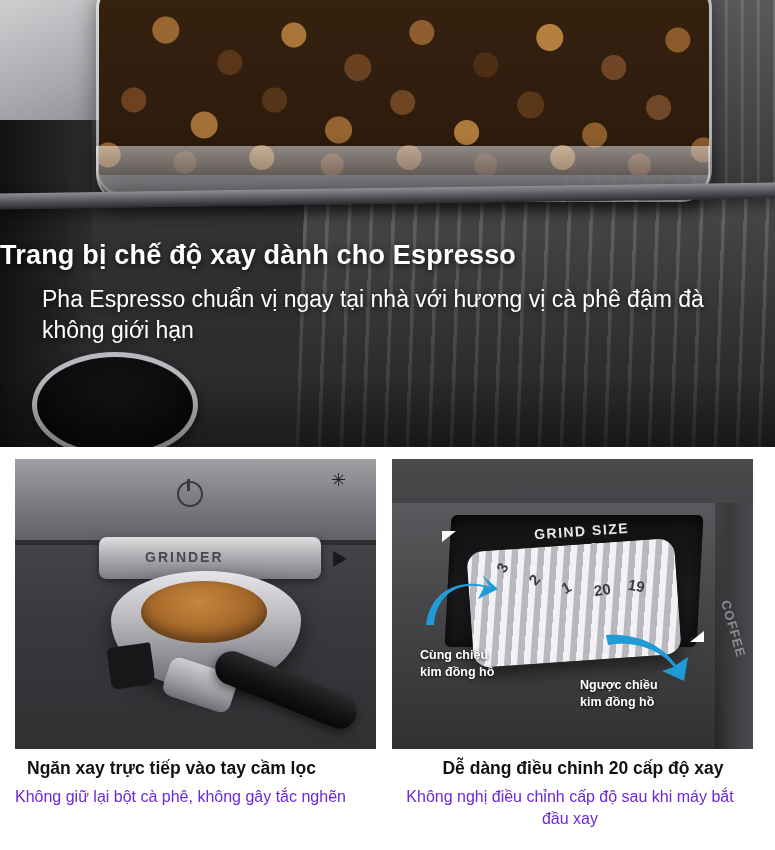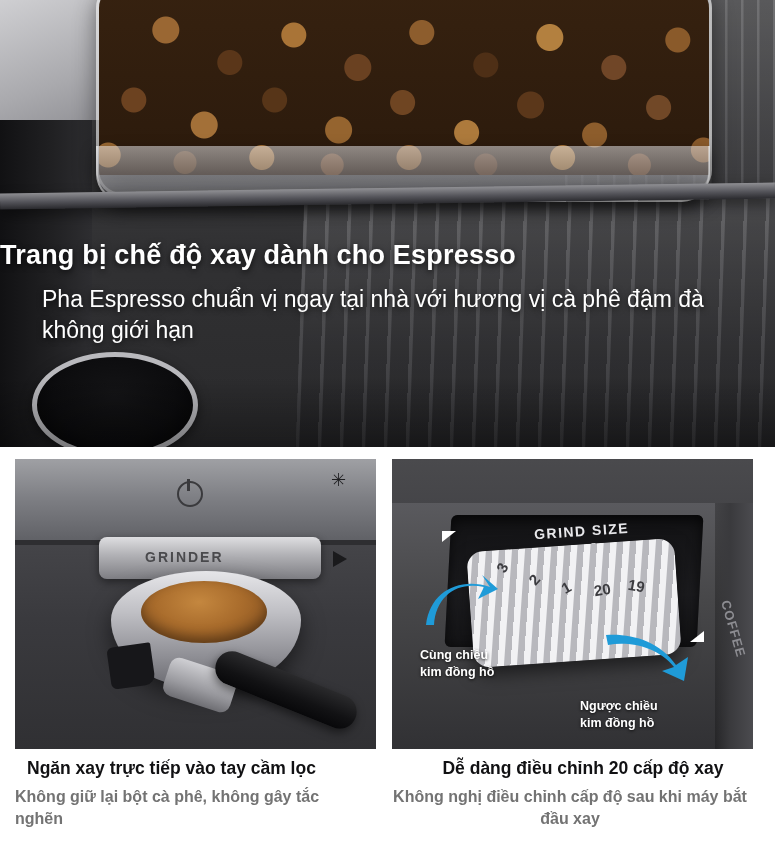--- a/index.html
+++ b/index.html
@@ -454,26 +454,25 @@
   .cap.left  { left: 15px;  top: 298px; }
   .cap.right { left: 392px; top: 298px; text-align: center; }
   .cap-title {
     color: #111113;
     font-size: 17.5px;
     font-weight: bold;
     line-height: 1.3;
     margin: 0 0 6px 12px;
   }
   .cap-body {
-    color: #737373;
+    color: #6d28d9;
     font-size: 16px;
     line-height: 1.42;
     margin: 0;
     max-width: 356px;
-    font-weight: bold;
   }
 </style>
 </head>
 <body>
 
 <div class="page">
 
   <section class="hero">
     <div class="hero-bg"></div>
     <div class="hero-right-panel"></div>
@@ -530,21 +529,21 @@
 
       <svg class="gs-arrow-left" viewBox="0 0 78 54">
         <path d="M6 50 C 10 16, 40 2, 70 12 L 62 0 L 78 14 L 58 24 L 64 12 C 38 6, 16 20, 14 50 Z" fill="#1f9bd8"></path>
       </svg>
       <svg class="gs-arrow-right" viewBox="0 0 86 50">
         <path d="M2 4 C 26 2, 56 10, 72 34 L 84 26 L 80 50 L 58 40 L 70 36 C 54 16, 26 10, 4 14 Z" fill="#1f9bd8"></path>
       </svg>
 
       <div class="gs-cap-left" style="white-space: pre-line;">Cùng chiều
 kim đồng hồ</div>
-      <div class="gs-cap-right" style="white-space: pre-line; margin-top: 21px;">Ngược chiều
+      <div class="gs-cap-right" style="white-space: pre-line;">Ngược chiều
 kim đồng hồ</div>
 
       <div class="gs-rightedge"></div>
       <div class="gs-side-text">COFFEE</div>
     </div>
 
     <div class="cap left">
       <p class="cap-title">Ngăn xay trực tiếp vào tay cầm lọc</p>
       <p class="cap-body">Không giữ lại bột cà phê, không gây tắc nghẽn</p>
     </div>

